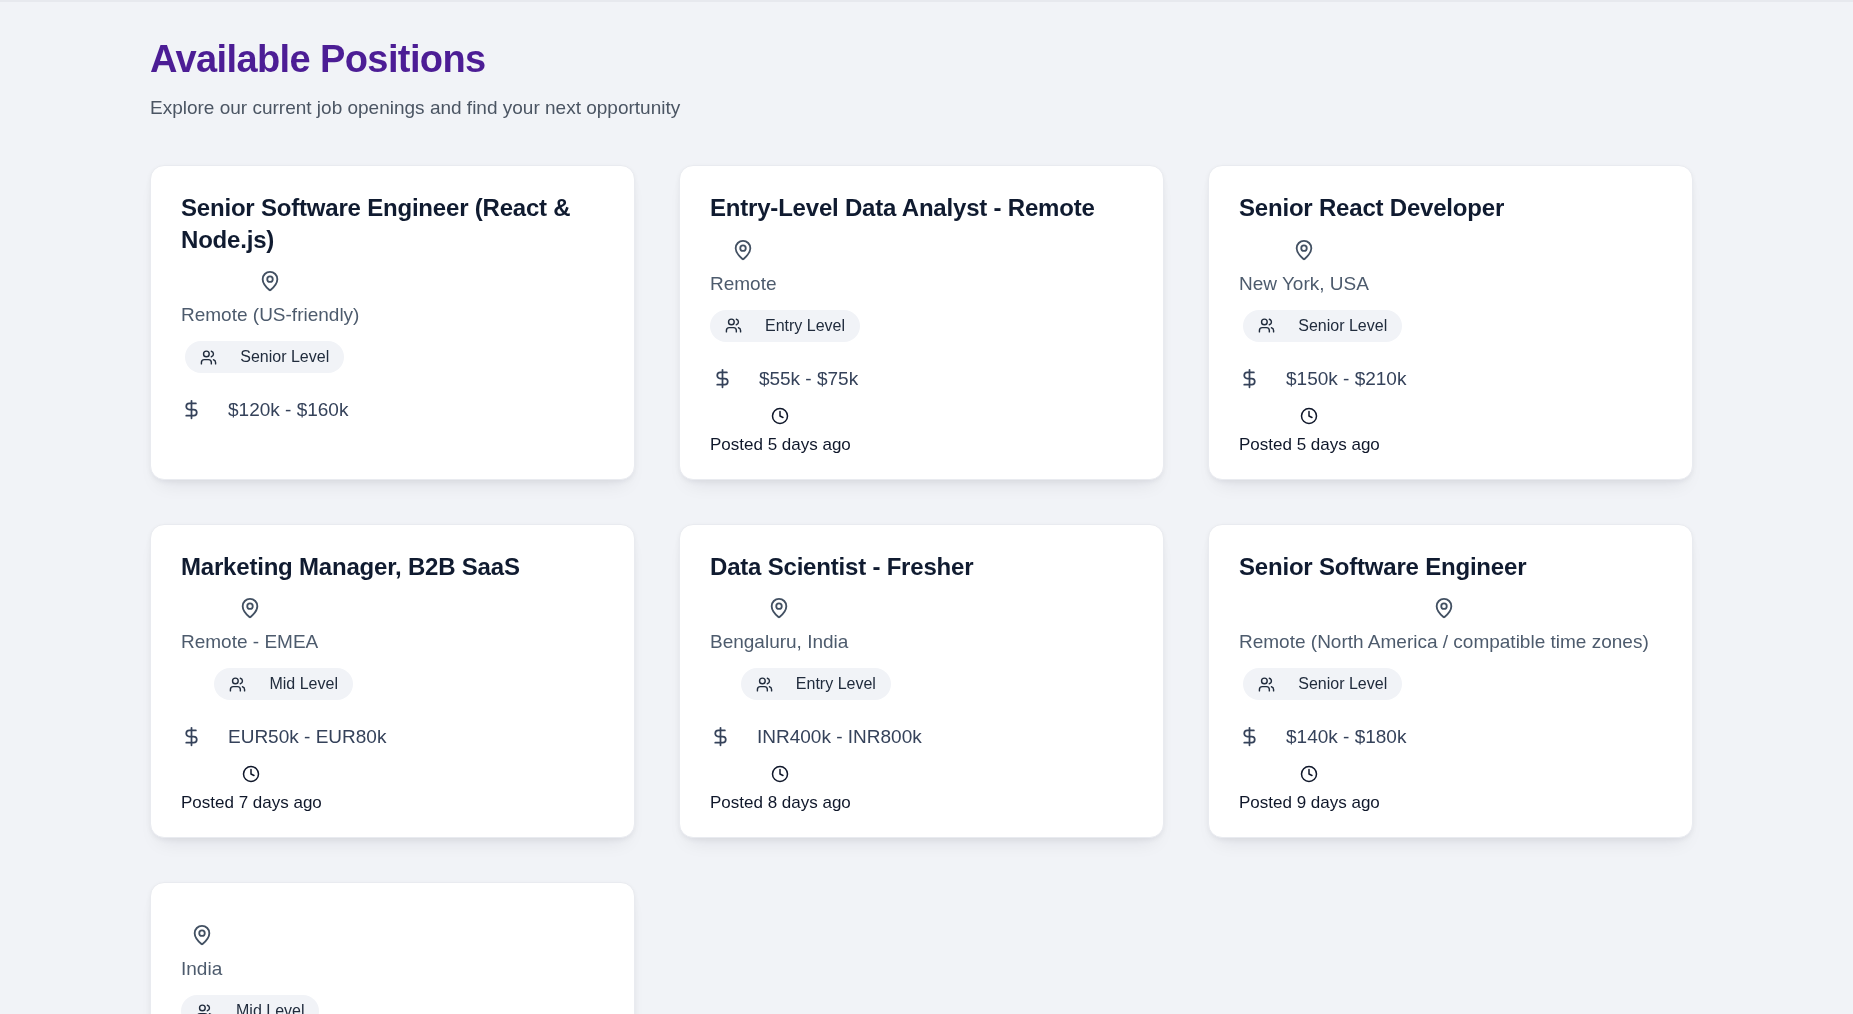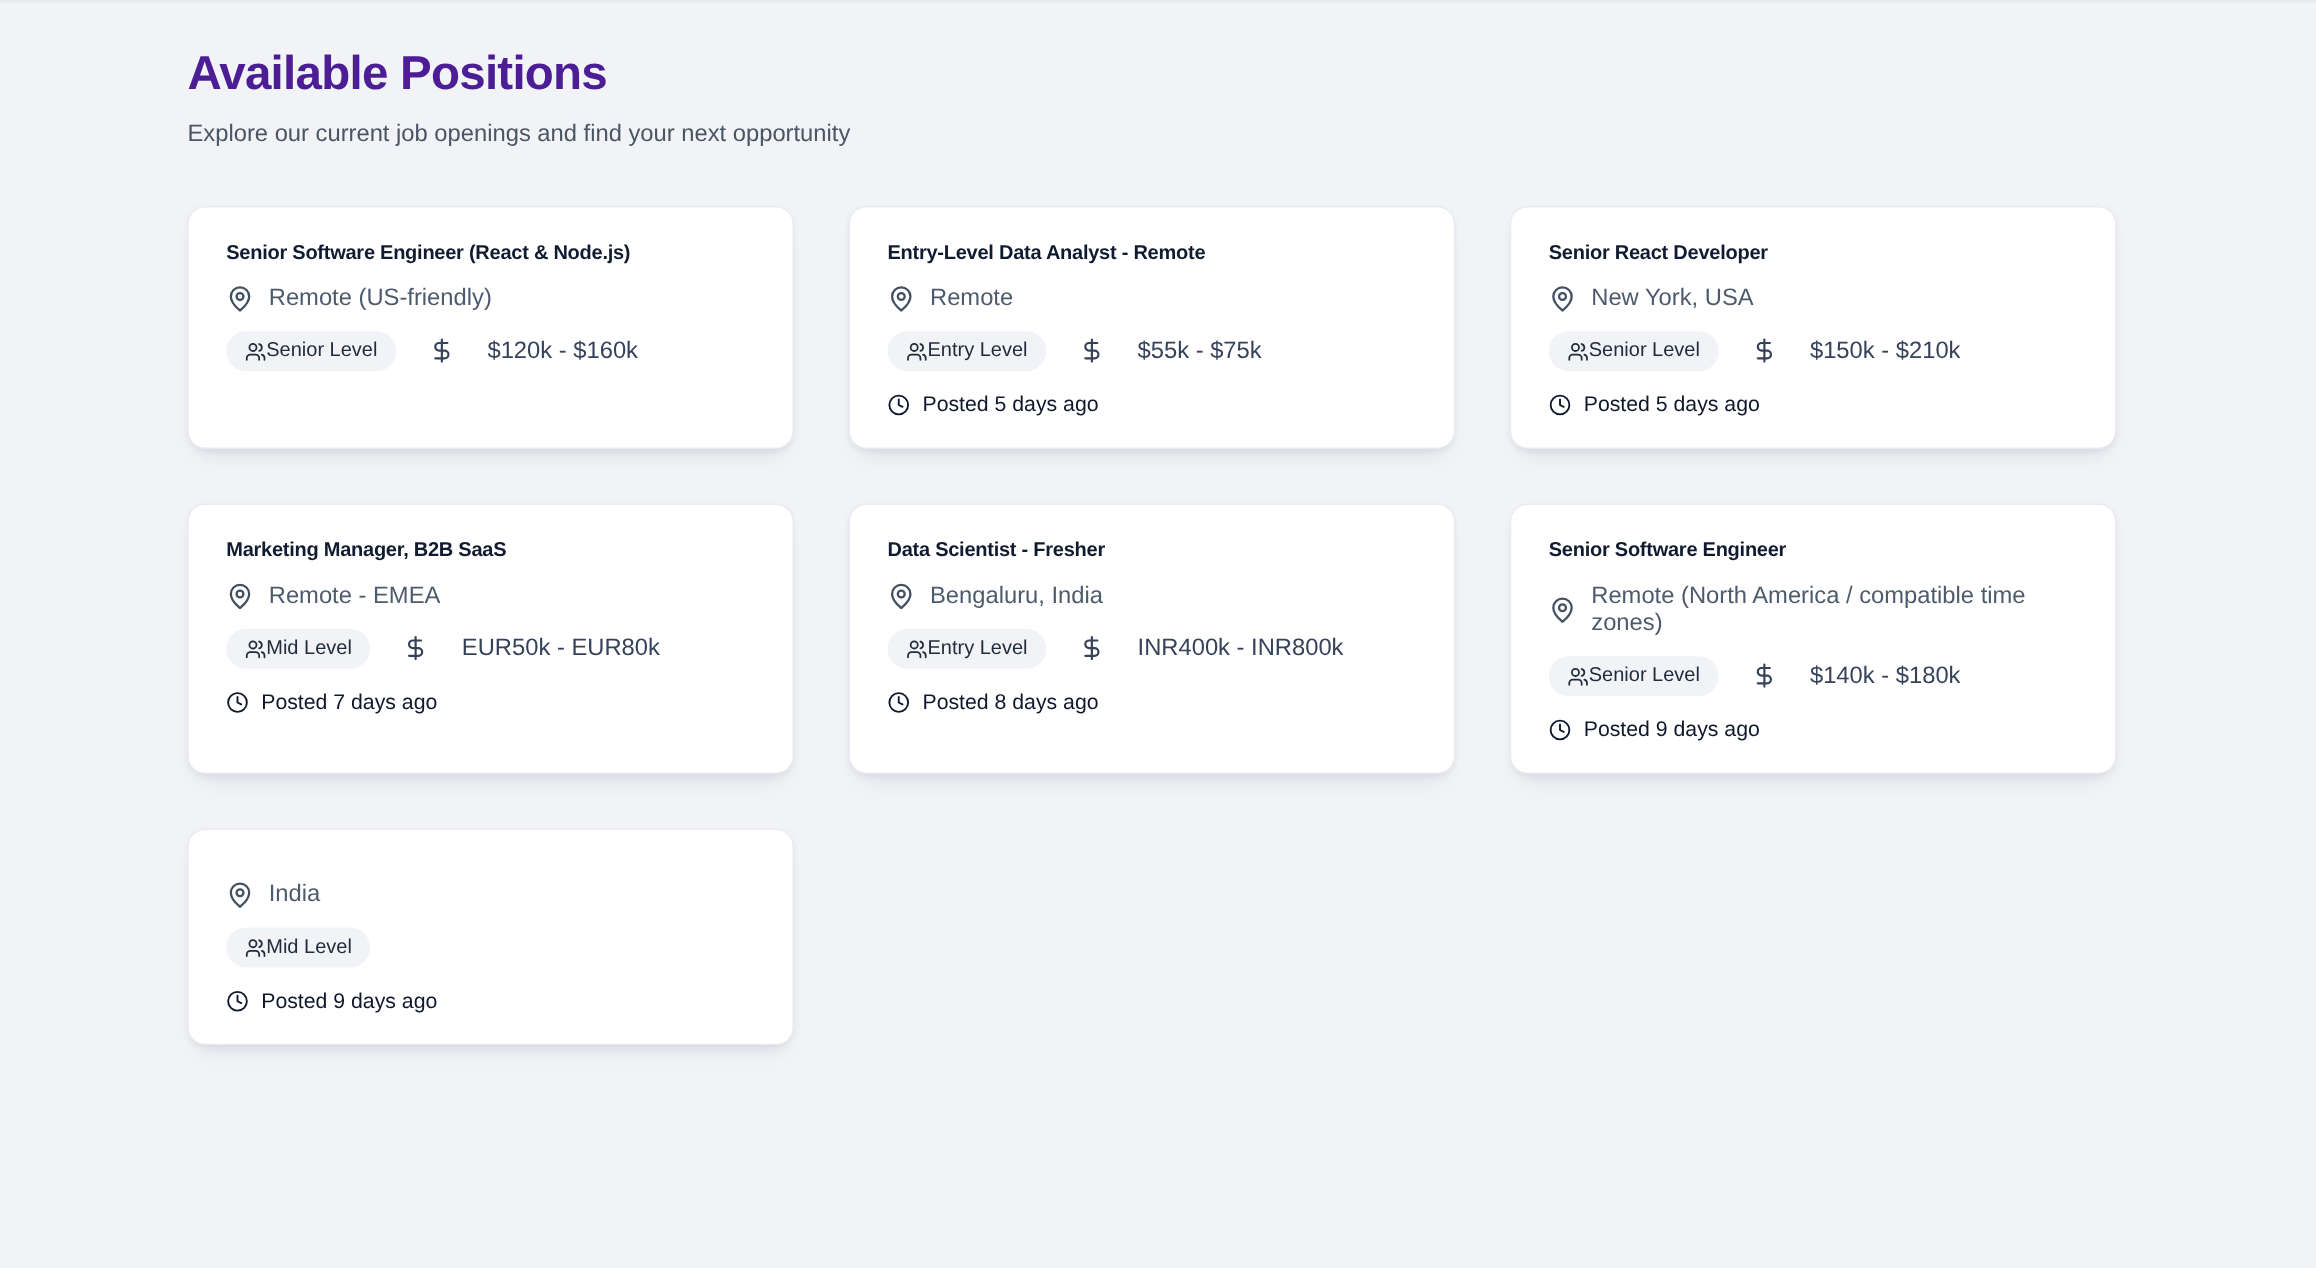--- a/index.html
+++ b/index.html
@@ -42,45 +42,46 @@
     border: 1px solid #e9ebf0;
     border-radius: 14px;
     padding: 26px 30px 24px 30px;
     box-shadow: 0 12px 20px -10px rgba(15, 23, 42, 0.10), 0 2px 5px rgba(15, 23, 42, 0.05);
     display: flex;
     flex-direction: column;
     align-items: flex-start;
   }
   .job-title {
     margin: 0;
-    font-size: 16px;
+    font-size: 24px;
     line-height: 1.32;
     font-weight: 700;
     color: #101b30;
     letter-spacing: -0.2px;
   }
   .row {
     display: flex;
     align-items: center;
+    flex-direction: column;
   }
   .location-row {
     margin-top: 15px;
     gap: 12px;
     font-size: 19px;
     color: #4d5b6d;
   }
   .location-row .icon { color: #425062; }
   .meta-row {
     margin-top: 15px;
     gap: 26px;
   }
   .badge {
     display: inline-flex;
     align-items: center;
-    gap: 0;
+    gap: 23px;
     background: #f1f3f7;
     border-radius: 999px;
     padding: 7px 15px;
     font-size: 16px;
     color: #212c3d;
     white-space: nowrap;
   }
   .salary {
     display: inline-flex;
     align-items: flex-start;

